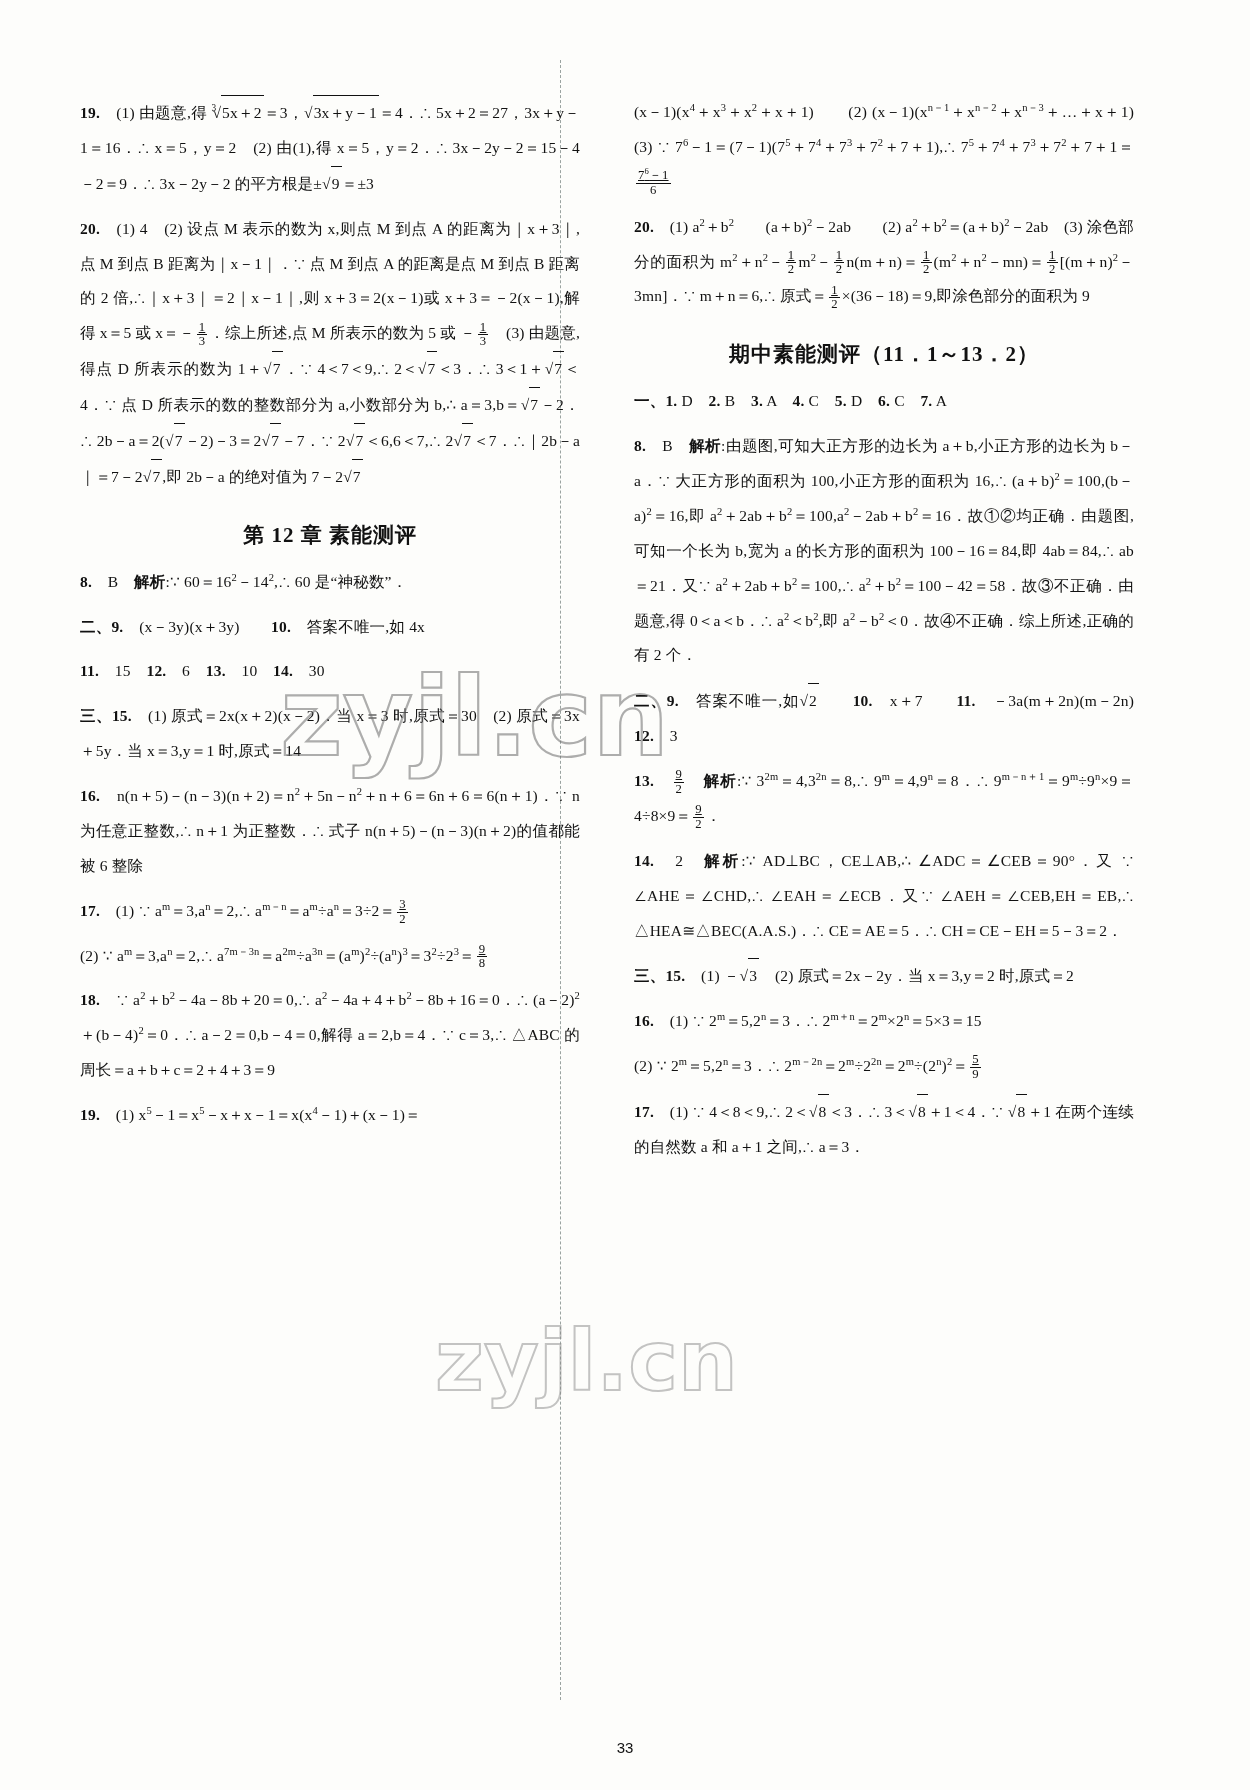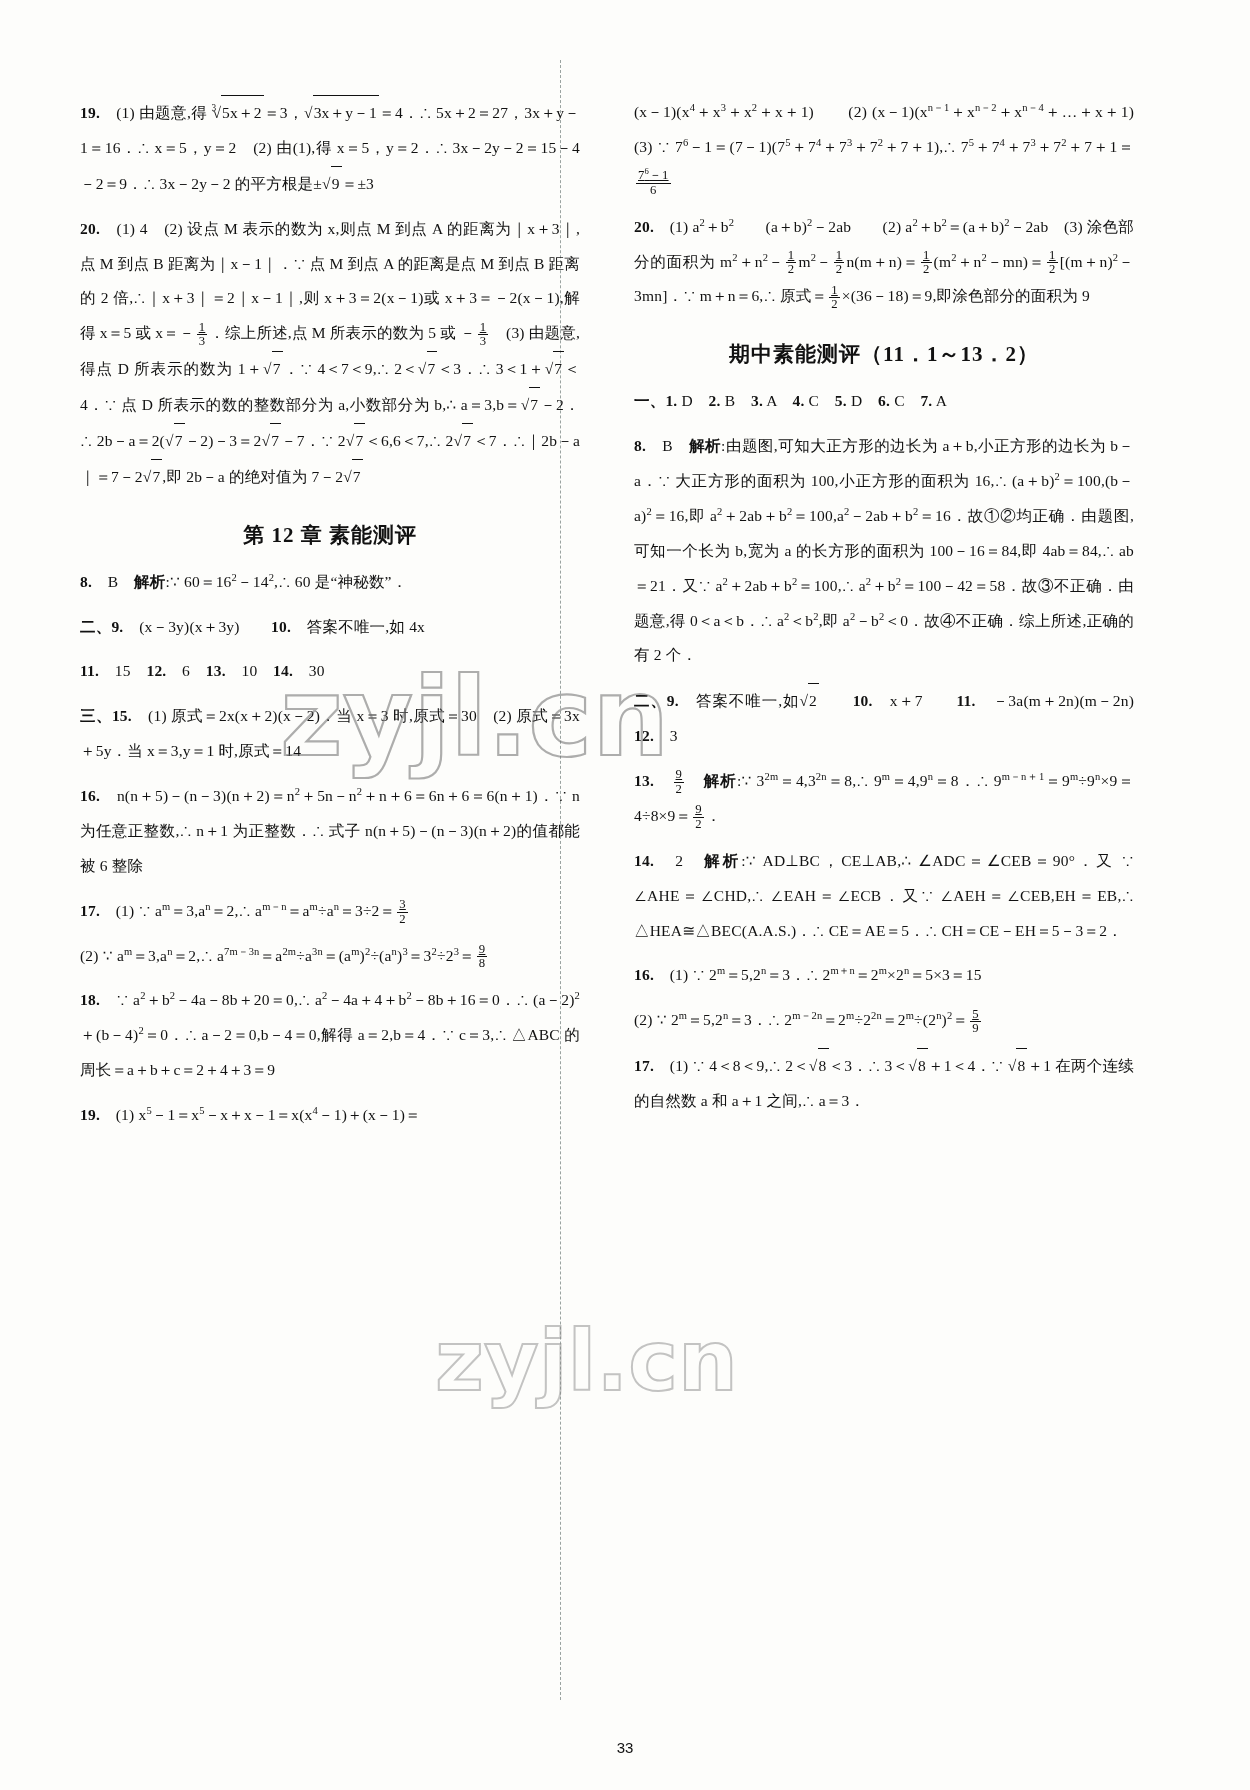--- a/index.html
+++ b/index.html
@@ -160,30 +160,31 @@
       <p class="para"><b>11.</b>　15　<b>12.</b>　6　<b>13.</b>　10　<b>14.</b>　30</p>
       <p class="para"><b>三、15.</b>　(1) 原式＝2x(x＋2)(x－2)．当 x＝3 时,原式＝30　(2) 原式＝3x＋5y．当 x＝3,y＝1 时,原式＝14</p>
       <p class="para"><b>16.</b>　n(n＋5)－(n－3)(n＋2)＝n<sup>2</sup>＋5n－n<sup>2</sup>＋n＋6＝6n＋6＝6(n＋1)．∵ n 为任意正整数,∴ n＋1 为正整数．∴ 式子 n(n＋5)－(n－3)(n＋2)的值都能被 6 整除</p>
       <p class="para"><b>17.</b>　(1) ∵ a<sup>m</sup>＝3,a<sup>n</sup>＝2,∴ a<sup>m－n</sup>＝a<sup>m</sup>÷a<sup>n</sup>＝3÷2＝<span class="frac"><span class="num">3</span><span class="den">2</span></span></p>
       <p class="para">(2) ∵ a<sup>m</sup>＝3,a<sup>n</sup>＝2,∴ a<sup>7m－3n</sup>＝a<sup>2m</sup>÷a<sup>3n</sup>＝(a<sup>m</sup>)<sup>2</sup>÷(a<sup>n</sup>)<sup>3</sup>＝3<sup>2</sup>÷2<sup>3</sup>＝<span class="frac"><span class="num">9</span><span class="den">8</span></span></p>
       <p class="para"><b>18.</b>　∵ a<sup>2</sup>＋b<sup>2</sup>－4a－8b＋20＝0,∴ a<sup>2</sup>－4a＋4＋b<sup>2</sup>－8b＋16＝0．∴ (a－2)<sup>2</sup>＋(b－4)<sup>2</sup>＝0．∴ a－2＝0,b－4＝0,解得 a＝2,b＝4．∵ c＝3,∴ △ABC 的周长＝a＋b＋c＝2＋4＋3＝9</p>
       <p class="para"><b>19.</b>　(1) x<sup>5</sup>－1＝x<sup>5</sup>－x＋x－1＝x(x<sup>4</sup>－1)＋(x－1)＝</p>
     </div>
 
     <div class="col">
-      <p class="para">(x－1)(x<sup>4</sup>＋x<sup>3</sup>＋x<sup>2</sup>＋x＋1)　　(2) (x－1)(x<sup>n－1</sup>＋x<sup>n－2</sup>＋x<sup>n－4</sup>＋…＋x＋1)　　(3) ∵ 7<sup>6</sup>－1＝(7－1)(7<sup>5</sup>＋7<sup>4</sup>＋7<sup>3</sup>＋7<sup>2</sup>＋7＋1),∴ 7<sup>5</sup>＋7<sup>4</sup>＋7<sup>3</sup>＋7<sup>2</sup>＋7＋1＝<span class="frac"><span class="num">7<sup>6</sup>－1</span><span class="den">6</span></span></p>
+      <p class="para">(x－1)(x<sup>4</sup>＋x<sup>3</sup>＋x<sup>2</sup>＋x＋1)　　(2) (x－1)(x<sup>n－1</sup>＋x<sup>n－2</sup>＋x<sup>n－3</sup>＋…＋x＋1)　　(3) ∵ 7<sup>6</sup>－1＝(7－1)(7<sup>5</sup>＋7<sup>4</sup>＋7<sup>3</sup>＋7<sup>2</sup>＋7＋1),∴ 7<sup>5</sup>＋7<sup>4</sup>＋7<sup>3</sup>＋7<sup>2</sup>＋7＋1＝<span class="frac"><span class="num">7<sup>6</sup>－1</span><span class="den">6</span></span></p>
       <p class="para"><b>20.</b>　(1) a<sup>2</sup>＋b<sup>2</sup>　　(a＋b)<sup>2</sup>－2ab　　(2) a<sup>2</sup>＋b<sup>2</sup>＝(a＋b)<sup>2</sup>－2ab　(3) 涂色部分的面积为 m<sup>2</sup>＋n<sup>2</sup>－<span class="frac"><span class="num">1</span><span class="den">2</span></span>m<sup>2</sup>－<span class="frac"><span class="num">1</span><span class="den">2</span></span>n(m＋n)＝<span class="frac"><span class="num">1</span><span class="den">2</span></span>(m<sup>2</sup>＋n<sup>2</sup>－mn)＝<span class="frac"><span class="num">1</span><span class="den">2</span></span>[(m＋n)<sup>2</sup>－3mn]．∵ m＋n＝6,∴ 原式＝<span class="frac"><span class="num">1</span><span class="den">2</span></span>×(36－18)＝9,即涂色部分的面积为 9</p>
 
       <div class="section-title">期中素能测评（11．1～13．2）</div>
 
       <p class="para"><b>一、1.</b> D　<b>2.</b> B　<b>3.</b> A　<b>4.</b> C　<b>5.</b> D　<b>6.</b> C　<b>7.</b> A</p>
       <p class="para"><b>8.</b>　B　<b>解析</b>:由题图,可知大正方形的边长为 a＋b,小正方形的边长为 b－a．∵ 大正方形的面积为 100,小正方形的面积为 16,∴ (a＋b)<sup>2</sup>＝100,(b－a)<sup>2</sup>＝16,即 a<sup>2</sup>＋2ab＋b<sup>2</sup>＝100,a<sup>2</sup>－2ab＋b<sup>2</sup>＝16．故①②均正确．由题图,可知一个长为 b,宽为 a 的长方形的面积为 100－16＝84,即 4ab＝84,∴ ab＝21．又∵ a<sup>2</sup>＋2ab＋b<sup>2</sup>＝100,∴ a<sup>2</sup>＋b<sup>2</sup>＝100－42＝58．故③不正确．由题意,得 0＜a＜b．∴ a<sup>2</sup>＜b<sup>2</sup>,即 a<sup>2</sup>－b<sup>2</sup>＜0．故④不正确．综上所述,正确的有 2 个．</p>
       <p class="para"><b>二、9.</b>　答案不唯一,如<span class="sqrt">√<span class="arg">2</span></span>　　<b>10.</b>　x＋7　　<b>11.</b>　－3a(m＋2n)(m－2n)　　<b>12.</b>　3</p>
       <p class="para"><b>13.</b>　<span class="frac"><span class="num">9</span><span class="den">2</span></span>　<b>解析</b>:∵ 3<sup>2m</sup>＝4,3<sup>2n</sup>＝8,∴ 9<sup>m</sup>＝4,9<sup>n</sup>＝8．∴ 9<sup>m－n＋1</sup>＝9<sup>m</sup>÷9<sup>n</sup>×9＝4÷8×9＝<span class="frac"><span class="num">9</span><span class="den">2</span></span>．</p>
       <p class="para"><b>14.</b>　2　<b>解析</b>:∵ AD⊥BC，CE⊥AB,∴ ∠ADC＝∠CEB＝90°．又 ∵ ∠AHE＝∠CHD,∴ ∠EAH＝∠ECB．又∵ ∠AEH＝∠CEB,EH＝EB,∴ △HEA≅△BEC(A.A.S.)．∴ CE＝AE＝5．∴ CH＝CE－EH＝5－3＝2．</p>
+      <p class="para"><b>三、15.</b>　(1) －<span class="sqrt">√<span class="arg">3</span></span>　(2) 原式＝2x－2y．当 x＝3,y＝2 时,原式＝2</p>
       <p class="para"><b>16.</b>　(1) ∵ 2<sup>m</sup>＝5,2<sup>n</sup>＝3．∴ 2<sup>m＋n</sup>＝2<sup>m</sup>×2<sup>n</sup>＝5×3＝15</p>
       <p class="para">(2) ∵ 2<sup>m</sup>＝5,2<sup>n</sup>＝3．∴ 2<sup>m－2n</sup>＝2<sup>m</sup>÷2<sup>2n</sup>＝2<sup>m</sup>÷(2<sup>n</sup>)<sup>2</sup>＝<span class="frac"><span class="num">5</span><span class="den">9</span></span></p>
       <p class="para"><b>17.</b>　(1) ∵ 4＜8＜9,∴ 2＜<span class="sqrt">√<span class="arg">8</span></span>＜3．∴ 3＜<span class="sqrt">√<span class="arg">8</span></span>＋1＜4．∵ <span class="sqrt">√<span class="arg">8</span></span>＋1 在两个连续的自然数 a 和 a＋1 之间,∴ a＝3．</p>
     </div>
   </div>
 
   <svg class="watermark" viewBox="0 0 420 160">
     <text class="wm-text" x="10" y="115">zyjl.cn</text>
   </svg>
   <svg class="watermark-2" viewBox="0 0 360 150">

